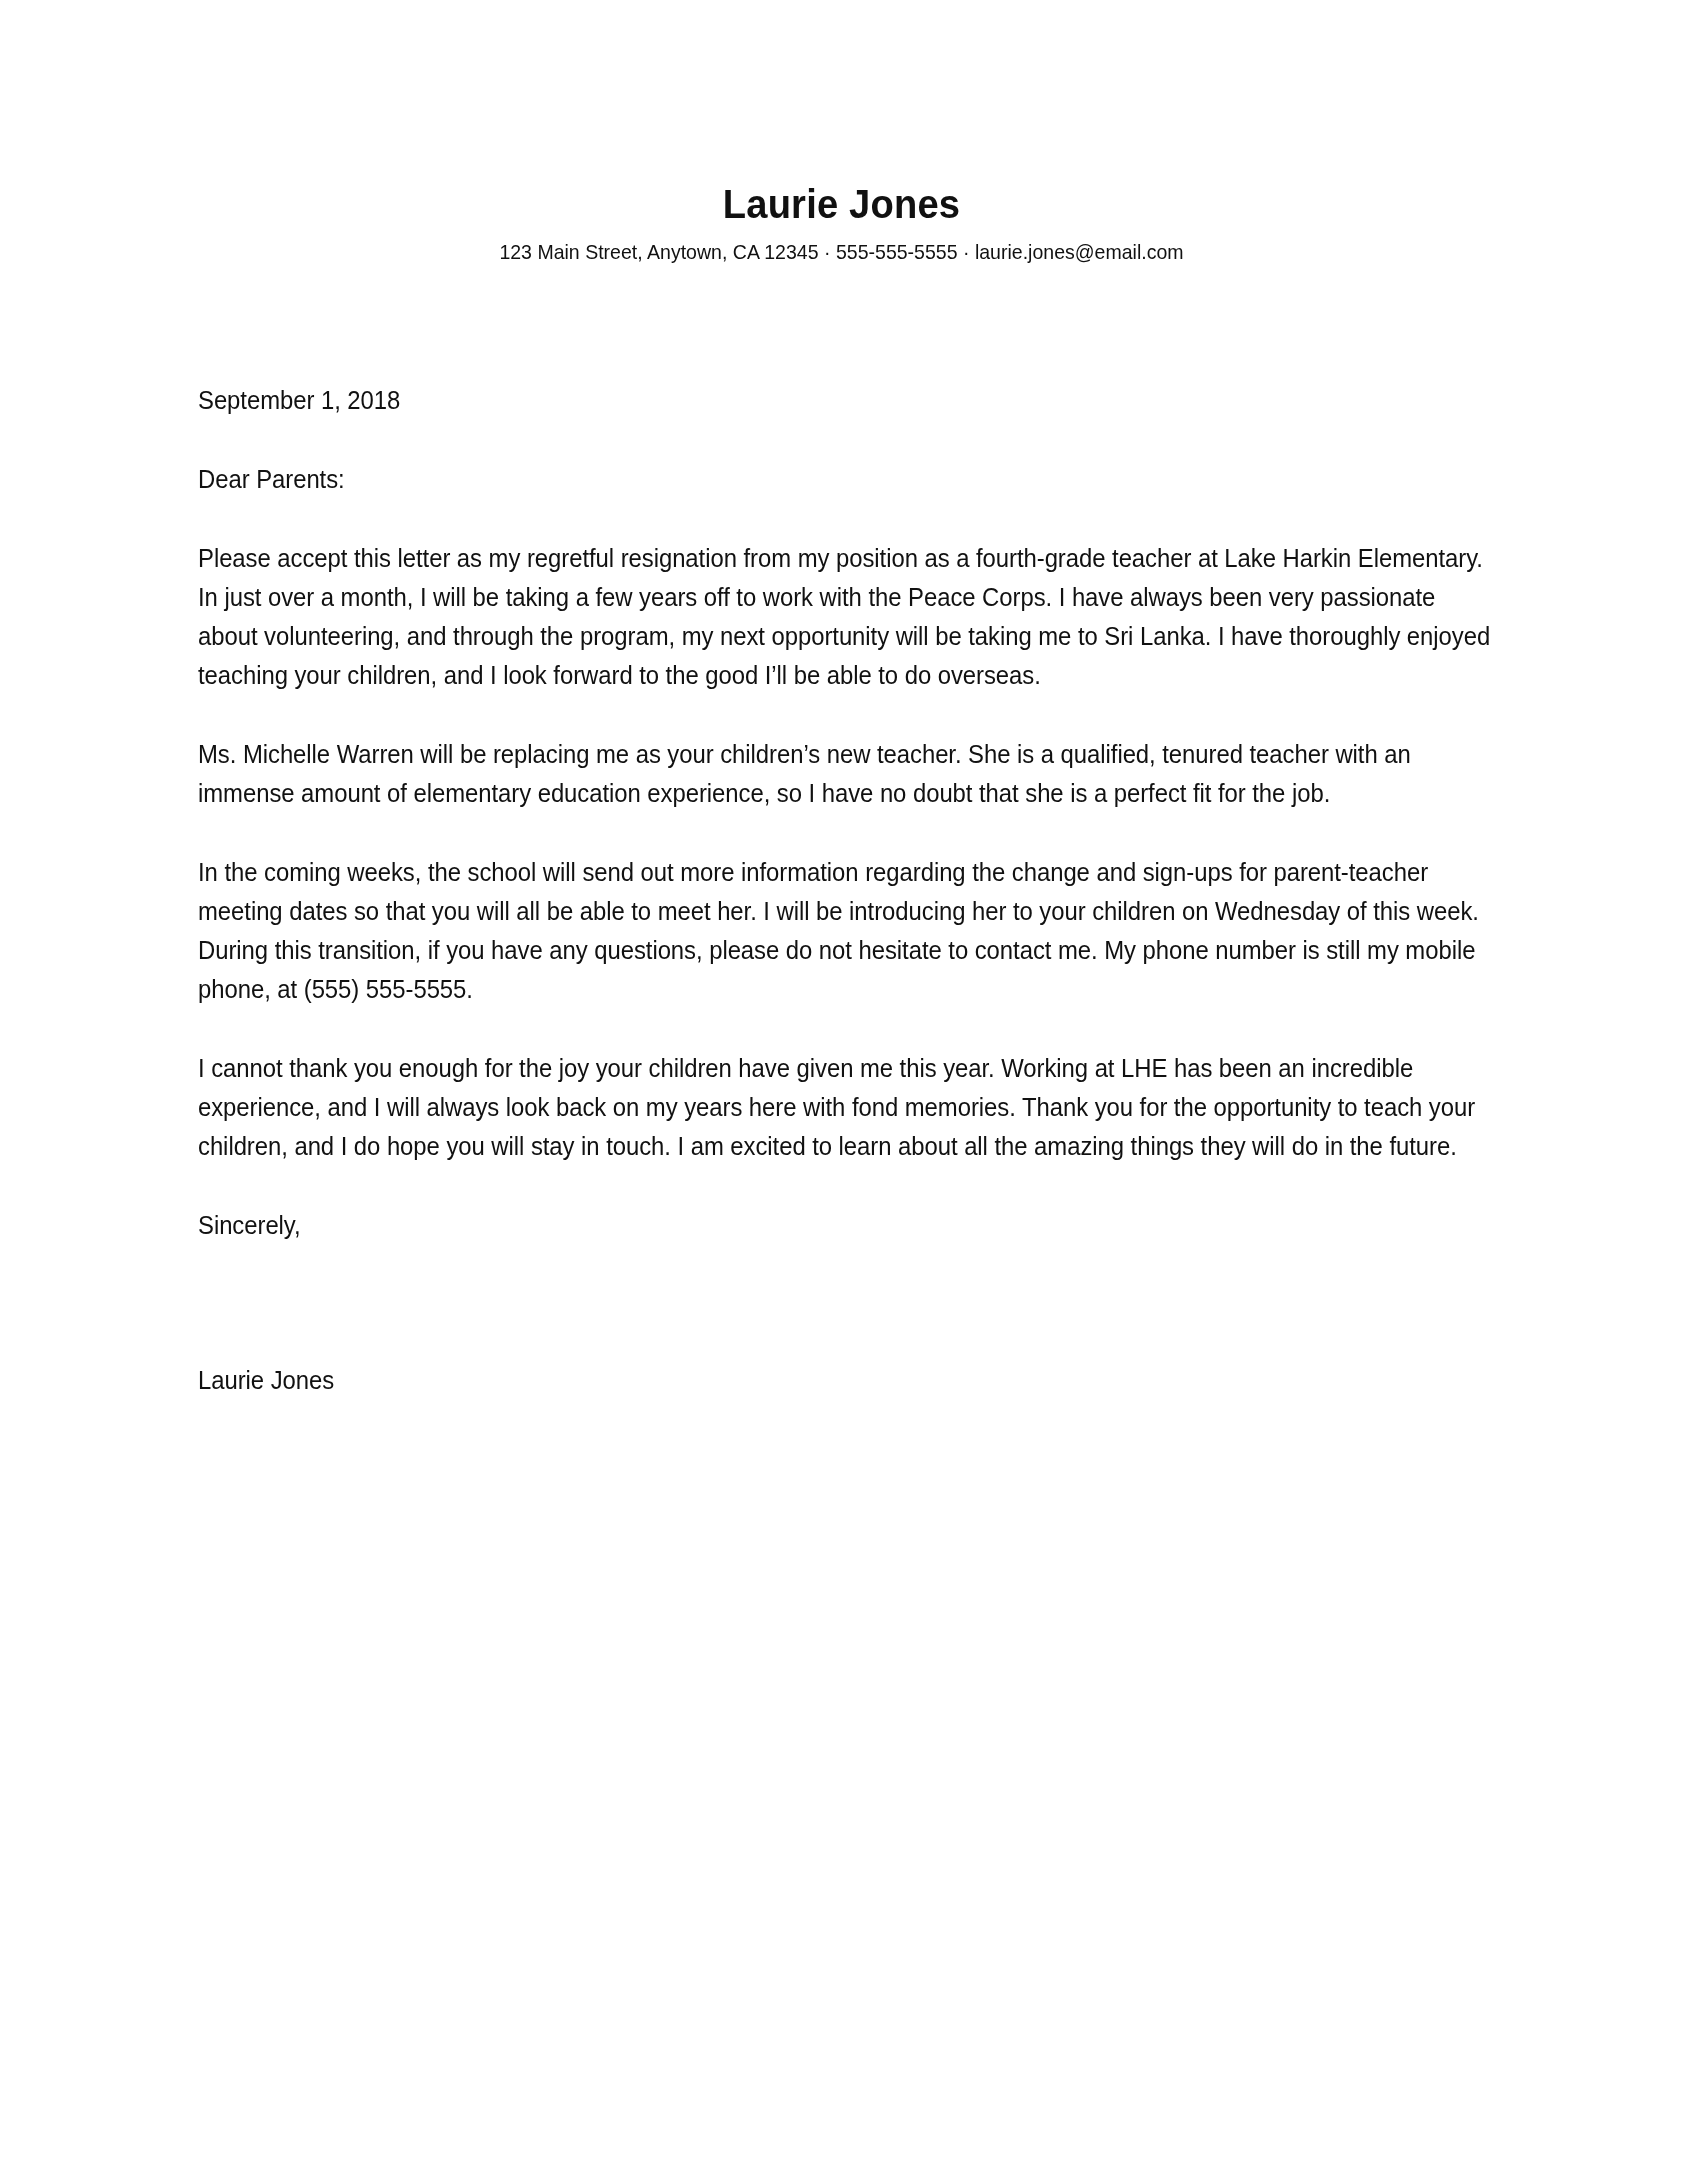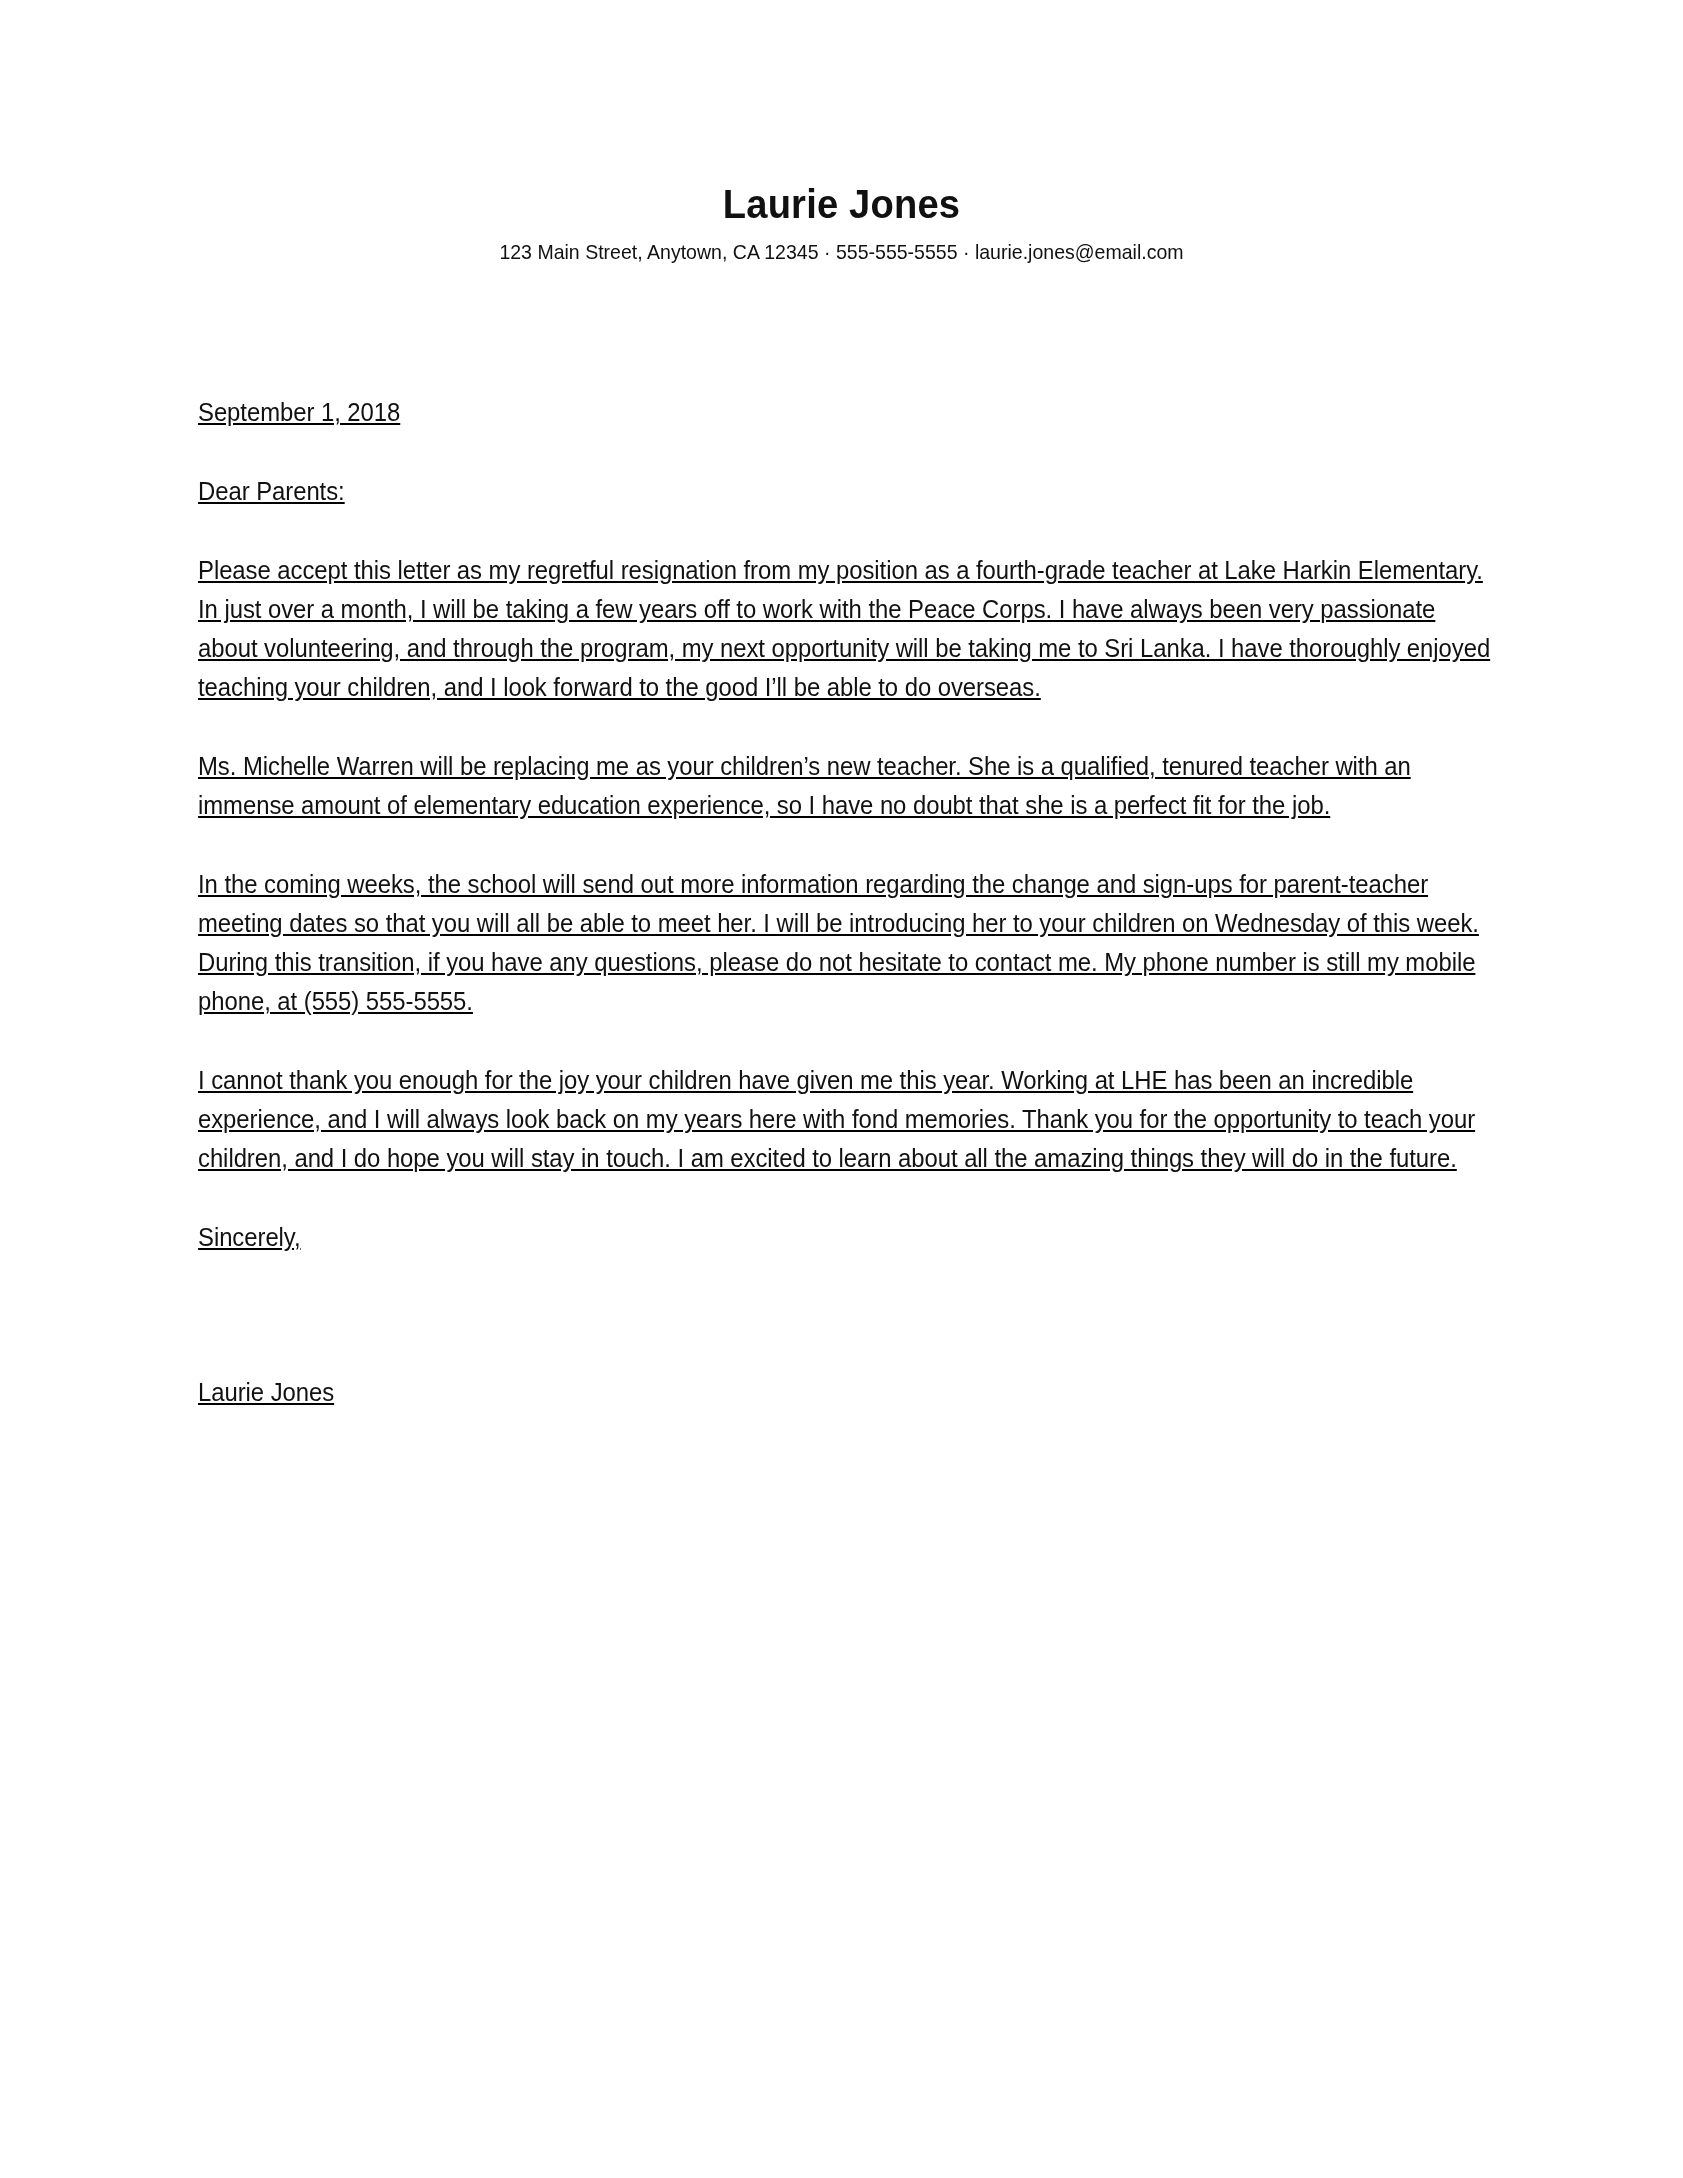--- a/index.html
+++ b/index.html
@@ -46,23 +46,22 @@
     line-height: 1.0;
     color: #111111;
     transform: scaleX(0.93);
     transform-origin: center;
   }
 
   
   .letter-body {
     position: absolute;
     left: 198px;
-    top: 393px;
+    top: 381px;
     width: 1297px;
-    text-decoration: underline;
   }
 
   .letter-line,
   .letter-para {
     font-size: 25px;
     line-height: 39px;
     color: #111111;
     letter-spacing: -0.05px;
     text-align: left;
     transform: scaleX(0.955);

